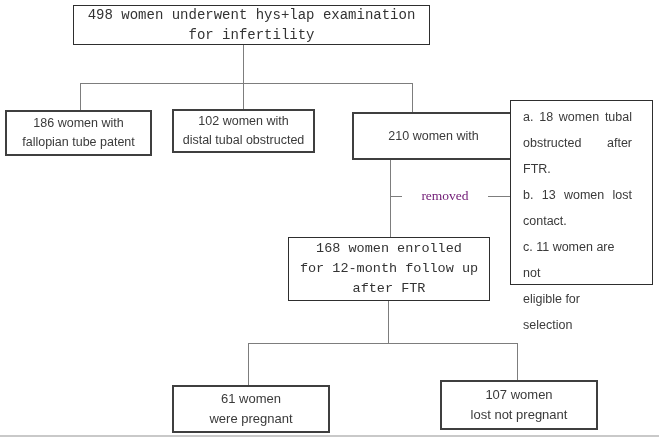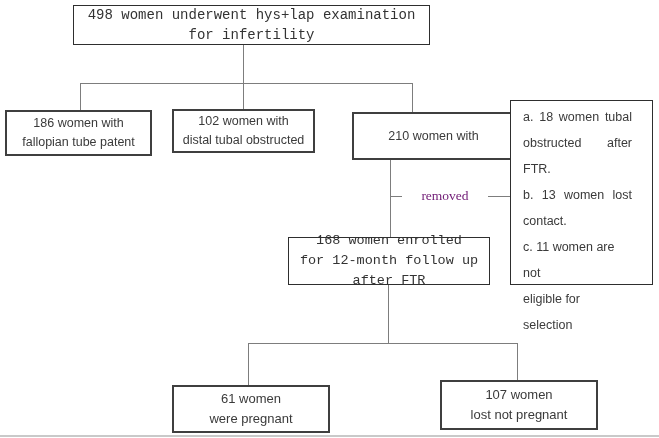--- a/index.html
+++ b/index.html
@@ -37,21 +37,21 @@
     border: 1.5px solid #2e2e2e;
     color: #333333;
     font-family: Liberation Mono, monospace;
     font-size: 14px;
     line-height: 20px;
   }
   .node-total      { left: 73px;  top: 5px;   width: 357px; height: 40px; }
   .node-patent     { left: 5px;   top: 110px; width: 147px; height: 46px; }
   .node-distal     { left: 172px; top: 109px; width: 143px; height: 44px; }
   .node-proximal   { left: 332px; top: 112px; width: 163px; height: 48px; margin-left: 20px; }
-  .node-enrolled   { left: 288px; top: 237px; width: 202px; height: 48px; font-size: 13.5px; }
+  .node-enrolled   { left: 288px; top: 237px; width: 202px; height: 64px; font-size: 13.5px; }
   .node-pregnant   { left: 172px; top: 385px; width: 158px; height: 48px; font-size: 13px; line-height: 20px; }
   .node-notpreg    { left: 440px; top: 380px; width: 158px; height: 50px; font-size: 13px; line-height: 20px; }
   .node-removed {
     left: 510px; top: 100px; width: 143px; height: 185px;
     border: 1.5px solid #2e2e2e;
     color: #3a3a3a;
     font-family: "Liberation Sans", sans-serif;
     font-size: 12.5px;
     line-height: 26px;
     display: block;

